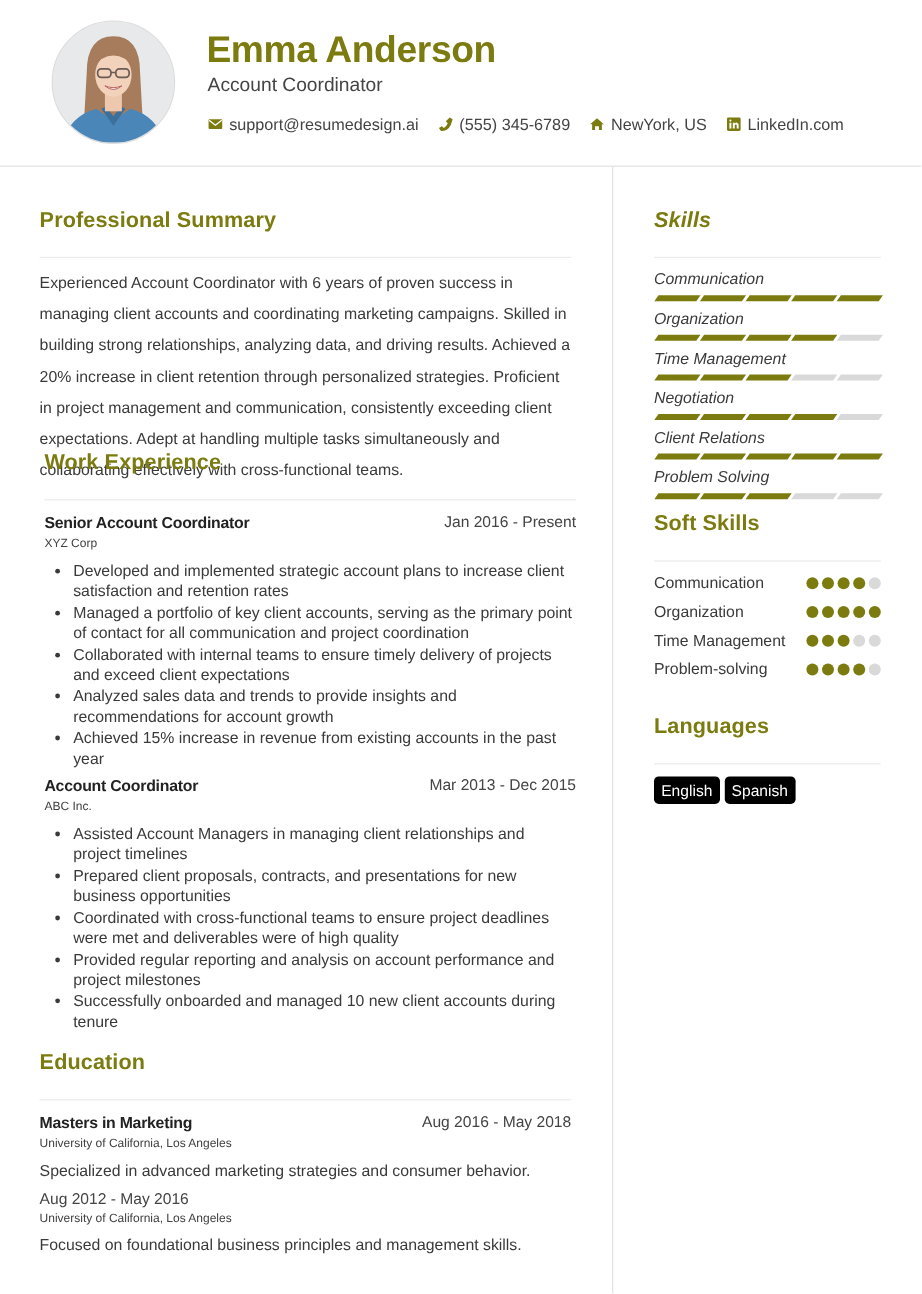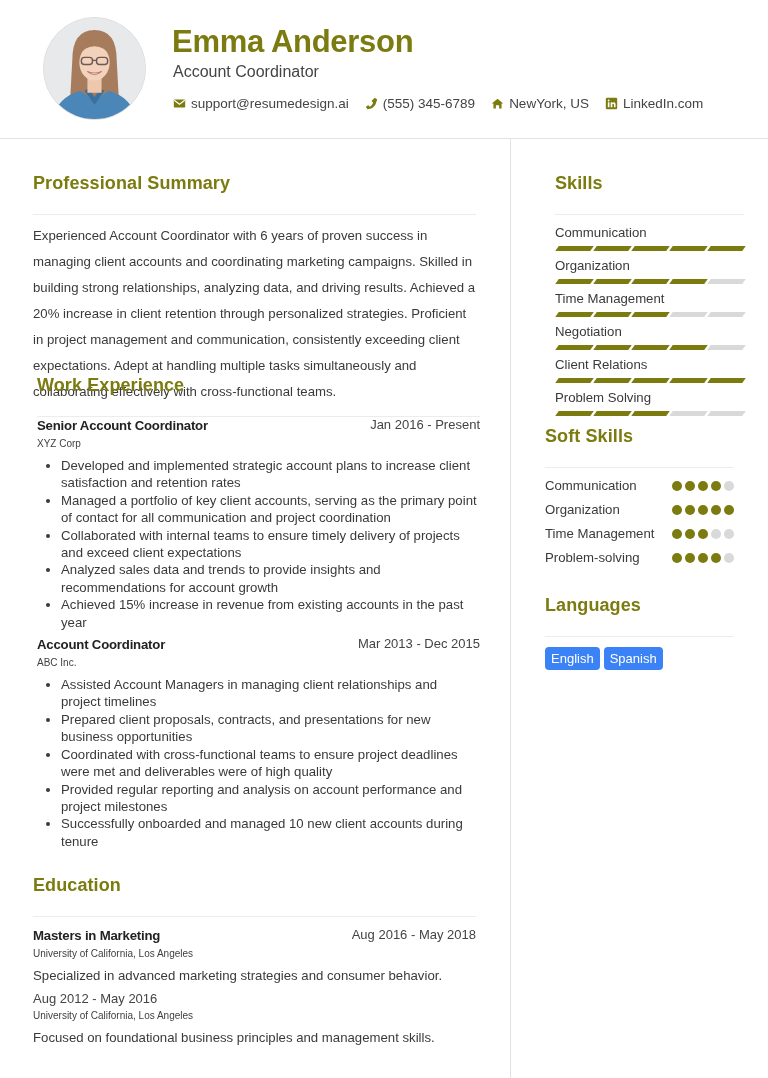--- a/index.html
+++ b/index.html
@@ -47,41 +47,41 @@
     }
 
     .p-text { font-size: 13.2px; line-height: 26px; color: #3a3a3a; }
 
     
     .summary { position: absolute; left: 0; top: 33px; width: 443px; }
     .summary .p-text { margin-top: 8px; }
 
     
     .work { position: absolute; left: 4px; top: 235px; width: 443px; }
-    .job { }
+    .job { margin-top: 10px; }
     .job + .job { margin-top: 5px; }
     .row-head { display: flex; justify-content: space-between; align-items: flex-start; }
     .role { font-size: 13.2px; font-weight: 700; color: #222222; line-height: 17px; letter-spacing: -0.2px; }
     .dates { font-size: 13px; color: #444444; line-height: 15px; }
     .org { font-size: 10px; color: #404040; line-height: 17px; margin-top: 1px; }
     ul.bullets { list-style: none; margin-top: 5px; padding-left: 24px; }
     ul.bullets li { position: relative; font-size: 13.2px; line-height: 17.4px; color: #3a3a3a; }
     ul.bullets li::before {
       content: ""; position: absolute; left: -15px; top: 7px; width: 4px; height: 4px;
       border-radius: 50%; background: #3a3a3a;
     }
 
     
     .education { position: absolute; left: 0; top: 735px; width: 443px; }
     .edu { margin-top: 10px; }
     .edu + .edu { margin-top: 7px; }
     .edu .desc { font-size: 13.2px; line-height: 17px; color: #3a3a3a; margin-top: 5px; }
 
     
-    .skills { position: absolute; left: 10px; top: 33px; width: 189px; }
+    .skills { position: absolute; left: 0; top: 33px; width: 189px; font-style: italic; }
     .skill { margin-top: 6px; }
     .skills .skill:first-of-type { margin-top: 9px; }
     .skill-name { font-size: 13.2px; line-height: 17px; color: #3a3a3a; }
     .bar { display: flex; margin-top: 5px; height: 5px; padding-left: 2px; }
     .seg {
       width: 35px; height: 5px; margin-right: 3px; background: #7b7b0f;
       transform: skewX(-35deg);
     }
     .seg.off { background: #d9d9d9; }
     .seg:last-child { margin-right: 0; }
@@ -90,21 +90,21 @@
     .soft-row { display: flex; justify-content: space-between; margin-top: 6px; }
     .soft .soft-row:first-of-type { margin-top: 9px; }
     .soft-name { font-size: 13.2px; line-height: 18px; color: #3a3a3a; width: 110px; }
     .dots { display: flex; padding-top: 4px; }
     .dot { width: 10px; height: 10px; border-radius: 50%; background: #7b7b0f; margin-left: 3px; }
     .dot.off { background: #d9d9d9; }
 
     .langs { position: absolute; left: 0; top: 455px; width: 189px; }
     .lang-list { display: flex; margin-top: 10px; }
     .lang {
-      background: #3b82f6; color: #ffffff; font-size: 13px; line-height: 15px;
+      background: #000000; color: #ffffff; font-size: 13px; line-height: 15px;
       padding: 4px 6px; border-radius: 4px; margin-right: 4px;
     }
   </style>
 </head>
 <body>
 
 <div class="header">
   <div class="avatar">
     <svg viewBox="0 0 100 100">
       <rect width="100" height="100" fill="#e8e9eb"></rect>

